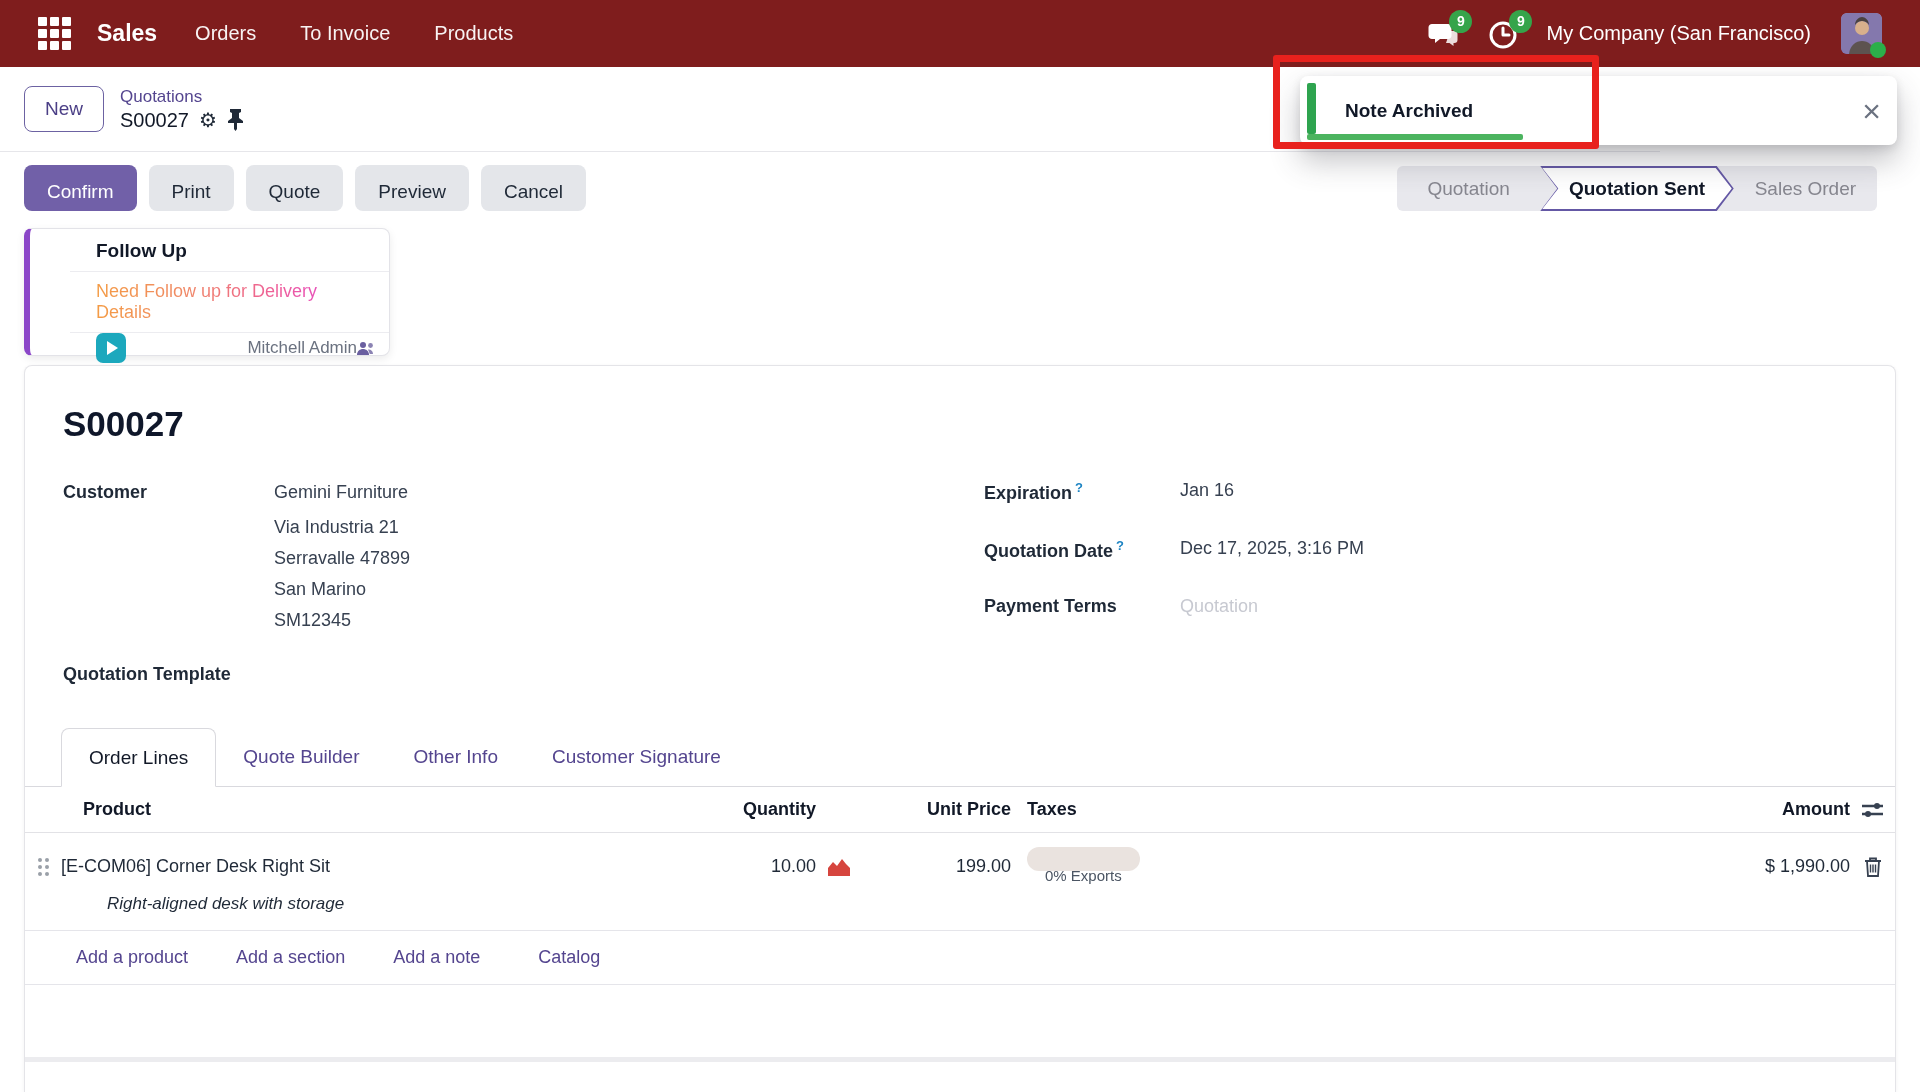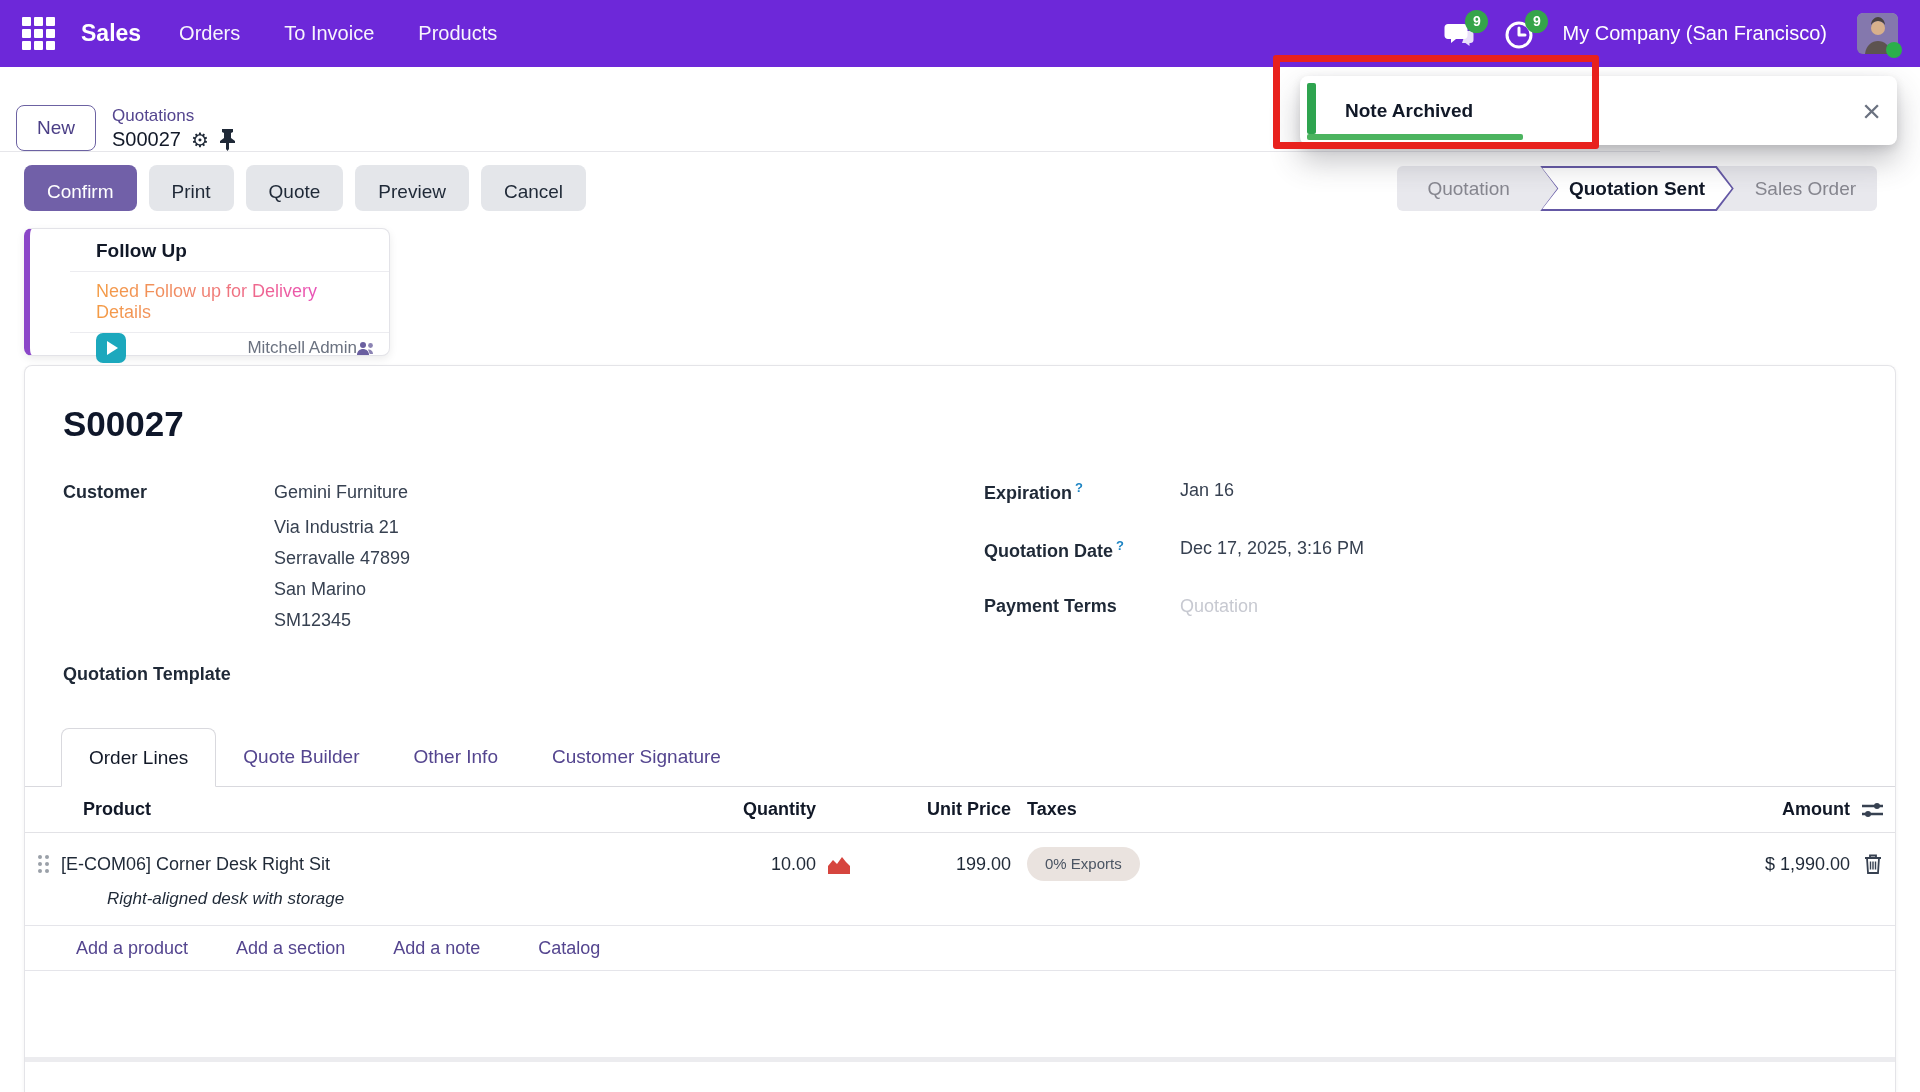--- a/index.html
+++ b/index.html
@@ -5,21 +5,21 @@
   * { margin:0; padding:0; box-sizing:border-box; }
   html,body { width:1920px; height:1092px; }
   body {
     position:relative; overflow:hidden; background:#fff;
     font-family:"Liberation Sans", sans-serif; color:#1f2937;
   }
 
   
   .navbar {
     position:absolute; top:0; left:0; width:1920px; height:67px;
-    background:#6d28d9; display:flex; align-items:center; padding:0 22px;
+    background:#7f1d1d; display:flex; align-items:center; padding:0 38px;
     color:#fff; z-index:5;
   }
   .apps-grid { display:grid; grid-template-columns:repeat(3,9px); grid-template-rows:repeat(3,9px); gap:3px; margin-right:26px; cursor:pointer; }
   .apps-grid span { background:#fff; border-radius:1px; }
   .nav-app { font-size:23px; font-weight:700; margin-right:38px; cursor:pointer; }
   .nav-menu { display:flex; gap:44px; font-size:20px; }
   .nav-menu div { cursor:pointer; opacity:.95; }
   .nav-right { margin-left:auto; display:flex; align-items:center; gap:26px; }
   .nav-icon-wrap { position:relative; width:34px; height:34px; cursor:pointer; }
   .badge {
@@ -29,21 +29,21 @@
   }
   .company-name { font-size:20px; }
   .avatar { position:relative; width:41px; height:41px; border-radius:6px; overflow:visible; margin-left:4px; cursor:pointer;
     background:linear-gradient(180deg,#9b8cc0 0%,#7a6aa6 100%); }
   .avatar svg { border-radius:6px; }
   .status-dot { position:absolute; right:-4px; bottom:-4px; width:16px; height:16px; border-radius:50%; background:#2BAF4A; }
 
   
   .control-panel {
     position:absolute; top:67px; left:0; width:1660px; height:85px; background:#fff;
-    border-bottom:1px solid #e6e6ea; display:flex; align-items:flex-end; padding:0 16px; z-index:2;
+    border-bottom:1px solid #e6e6ea; display:flex; align-items:center; padding:0 24px; z-index:2;
   }
   .btn-new {
     height:46px; padding:0 20px; border:1px solid #6C62A2; color:#4b3f86; background:#fff;
     border-radius:8px; font-size:19px; font-weight:500; cursor:pointer; font-family:inherit;
   }
   .crumbs { margin-left:16px; display:flex; flex-direction:column; justify-content:center; gap:2px; }
   .crumb-parent { color:#54458F; font-size:17px; cursor:pointer; }
   .crumb-current { display:flex; align-items:center; gap:10px; font-size:20px; color:#111827; font-weight:500; }
   .gear-glyph { font-size:20px; color:#1f2937; cursor:pointer; line-height:1; }
 
@@ -140,22 +140,22 @@
   .col-price { width:150px; flex:none; text-align:right; }
   .col-taxes { width:430px; flex:none; padding-left:16px; }
   .col-amount { flex:1; text-align:right; }
   .col-end { width:45px; flex:none; display:flex; justify-content:center; align-items:center; }
   .ol-header { height:46px; border-bottom:1px solid #e2e2e6; font-size:18px; font-weight:600; color:#111827; }
   .ol-header .col-product { padding-left:22px; }
   .ol-row-main { margin-top:14px; font-size:18px; color:#1f2937; }
   .ol-desc { margin:8px 0 0 82px; font-size:17px; font-style:italic; color:#1f2937; padding-bottom:16px; }
   .drag-dots { display:grid; grid-template-columns:repeat(2,4px); grid-template-rows:repeat(3,4px); gap:3px; cursor:grab; }
   .drag-dots span { background:#9aa0a8; border-radius:50%; }
-  .tax-pill { display:inline-block; height:34px; line-height:34px; padding:0 18px; border-radius:17px; background:#EAE3DF; color:#4b5563; font-size:15px; font-weight:500; }
-  .ol-links { display:flex; align-items:center; height:46px; border-top:1px solid #e5e5ea; border-bottom:1px solid #e5e5ea; padding-left:51px; font-size:18px; font-weight:500; color:#54458F; gap:48px; }
+  .tax-pill { display:inline-block; height:16px; line-height:34px; padding:12px 18px; border-radius:17px; background:#EAE3DF; color:#4b5563; font-size:15px; font-weight:500; }
+  .ol-links { display:flex; align-items:center; height:55px; border-top:1px solid #e5e5ea; border-bottom:1px solid #e5e5ea; padding-left:51px; font-size:18px; font-weight:500; color:#54458F; gap:48px; }
   .ol-links .link { cursor:pointer; }
   .link-catalog { margin-left:10px; }
   .bottom-band { position:absolute; left:0; right:0; top:691px; height:5px; background:#ECECEF; }
 
   .icon-btn { background:none; border:none; cursor:pointer; padding:0; display:flex; align-items:center; justify-content:center; }
 </style>
 </head>
 <body>
 
 <header class="navbar">

